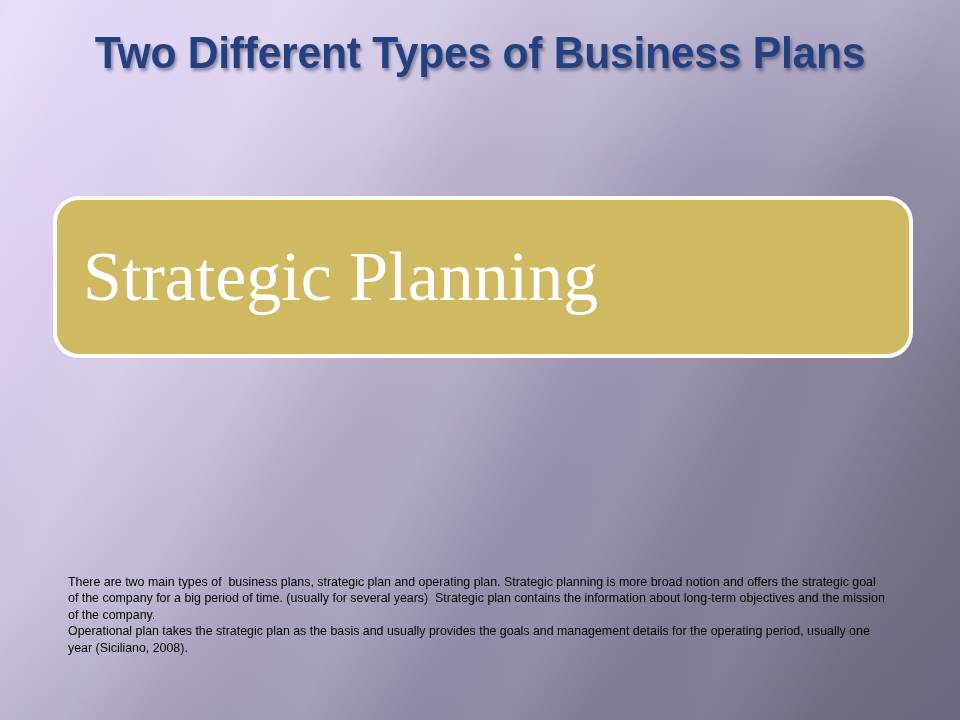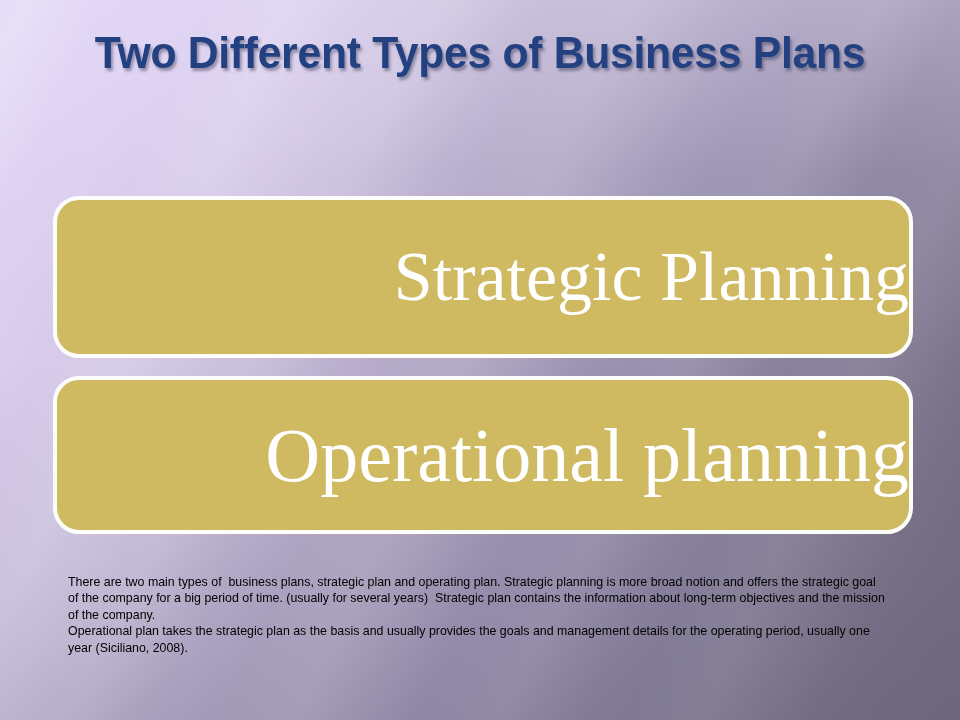--- a/index.html
+++ b/index.html
@@ -109,21 +109,20 @@
     position: absolute;
     left: 53px;
     width: 860px;
     background: #cfba61;
     border: 4px solid #fdfdfb;
     border-radius: 26px;
     box-sizing: border-box;
     display: flex;
     align-items: center;
     overflow: hidden;
-    justify-content: flex-end;
   }
   #box-1 { top: 196px; height: 162px; }
   #box-2 { top: 376px; height: 158px; }
 
   .box-label {
     font-family: "Liberation Serif", "DejaVu Serif", serif;
     color: #ffffff;
     white-space: nowrap;
     padding-left: 26px;
     line-height: 1.0;
@@ -154,20 +153,17 @@
   <div class="bg-corner"></div>
   <div class="bg-streaks"></div>
   <div class="bg-streaks2"></div>
 
   <div class="title">Two Different Types of Business Plans</div>
 
   <div class="box" id="box-1">
     <span class="box-label">Strategic Planning</span>
   </div>
 
-  <div class="box" id="box-2">
-    <span class="box-label">Operational planning</span>
-  </div>
 
   <div class="body-text">There are two main types of  business plans, strategic plan and operating plan. Strategic planning is more broad notion and offers the strategic goal of the company for a big period of time. (usually for several years)  Strategic plan contains the information about long-term objectives and the mission of the company.
 Operational plan takes the strategic plan as the basis and usually provides the goals and management details for the operating period, usually one year (Siciliano, 2008).</div>
 
 </div>
 
 </body></html>

